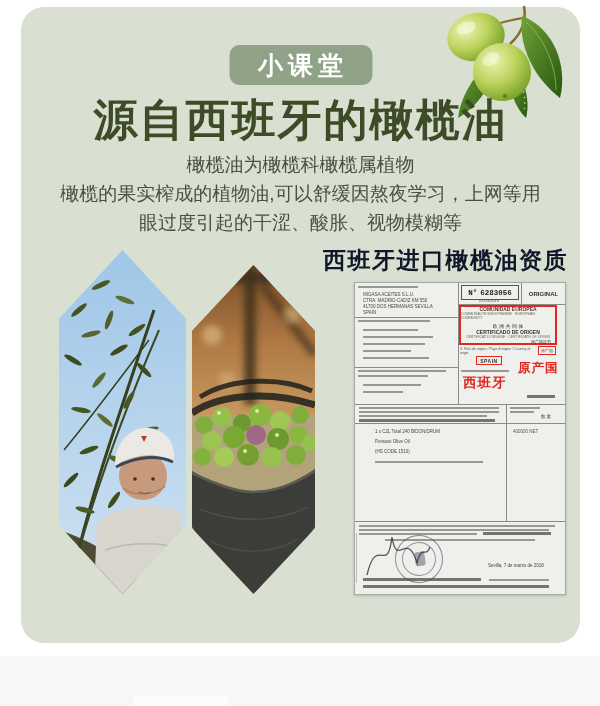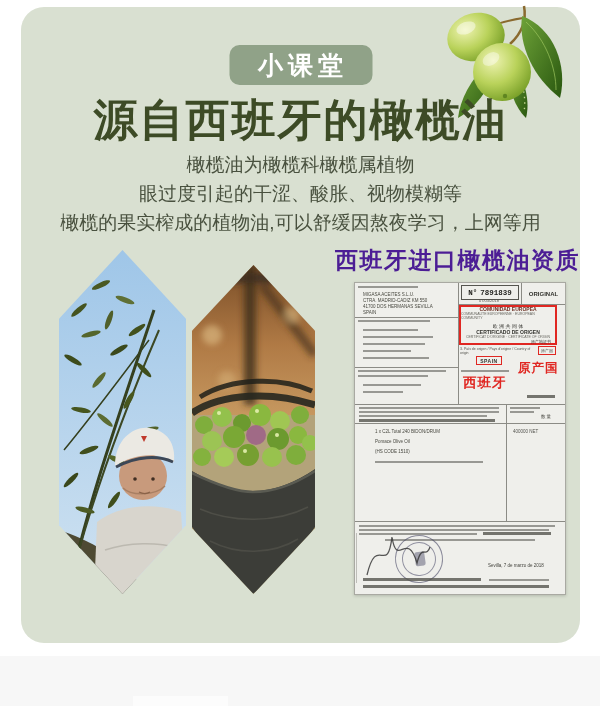--- a/index.html
+++ b/index.html
@@ -16,21 +16,21 @@
          font-family:"Liberation Serif","DejaVu Serif",serif;font-size:44px;font-weight:700;letter-spacing:2px;}
   
   .intro{position:absolute;top:143px;left:0;width:100%;text-align:center;color:#49513f;font-size:19px;line-height:29px;}
   .intro p{margin:0;text-align:center;}
   
   .hex{position:absolute;clip-path:polygon(50% 0,100% 20%,100% 80%,50% 100%,0 80%,0 20%);overflow:hidden;}
   .hex svg{display:block;}
   .hex-left{left:38px;top:243px;width:127px;height:344px;}
   .hex-right{left:171px;top:258px;width:123px;height:329px;}
   
-  .qual-title{position:absolute;left:314px;top:238px;margin:0;color:#4c1d95;font-size:23px;font-weight:700;letter-spacing:1.5px;}
+  .qual-title{position:absolute;left:302px;top:238px;margin:0;color:#0f172a;font-size:23px;font-weight:700;letter-spacing:1.5px;}
   .cert{position:absolute;left:333px;top:275px;width:210px;height:311px;background:#efefeb;
         border:1px solid #a9a9a2;box-shadow:0 1px 3px rgba(0,0,0,.18);font-family:"Liberation Sans",sans-serif;}
   .cert .ln{position:absolute;height:2px;background:#73736d;opacity:.7;}
   .cert .lnD{position:absolute;height:3px;background:#55554f;opacity:.8;}
   .cert .rule{position:absolute;background:#8b8b85;}
   .redbox{position:absolute;border:2px solid #e02722;box-sizing:border-box;}
   .redtxt{position:absolute;color:#e02722;font-weight:700;}
   .tiny{position:absolute;color:#47473f;}
   
   .footer{position:absolute;left:0;top:656px;width:600px;height:50px;background:#f7f7f7;}
@@ -71,22 +71,22 @@
     </svg>
 
     <div class="badge">
       <span>小课堂</span>
     </div>
 
     <h1 class="title">源自西班牙的橄榄油</h1>
 
     <div class="intro">
       <p>橄榄油为橄榄科橄榄属植物</p>
+      <p>橄榄的果实榨成的植物油,可以舒缓因熬夜学习，上网等用</p>
       <p>眼过度引起的干涩、酸胀、视物模糊等</p>
-      <p>橄榄的果实榨成的植物油,可以舒缓因熬夜学习，上网等用</p>
     </div>
 
     <div class="hex hex-left">
       <svg width="127" height="344" viewBox="0 0 127 344">
         <defs>
           <linearGradient id="sky" x1="0" y1="0" x2="0" y2="1">
             <stop offset="0" stop-color="#9fc6e8"></stop>
               <stop offset="1" stop-color="#cfe2f1"></stop>
           </linearGradient>
         </defs>
@@ -214,21 +214,21 @@
 
       <div class="ln" style="left:3px;top:87px;width:88px;"></div>
       <div class="ln" style="left:3px;top:92px;width:70px;"></div>
       <div class="ln" style="left:8px;top:101px;width:58px;"></div>
       <div class="ln" style="left:8px;top:108px;width:40px;"></div>
 
       <div style="position:absolute;left:106px;top:2px;width:56px;height:13px;border:1px solid #55554f;
                   display:flex;align-items:center;justify-content:center;gap:3px;
                   font-family:'Liberation Mono','DejaVu Sans Mono',monospace;font-size:7.5px;font-weight:700;color:#23231f;">
         <span>N°</span>
-        <span>7891839</span>
+        <span>6283056</span>
       </div>
       <div class="tiny" style="left:106px;top:15px;width:56px;text-align:center;font-size:4px;color:#55554f;">07/03/2018</div>
       <div style="position:absolute;left:167px;top:0;width:43px;height:21px;display:flex;align-items:center;
                   justify-content:center;font-size:6px;font-weight:700;color:#33332e;">ORIGINAL</div>
 
       <div class="redbox" style="left:104px;top:22px;width:98px;height:40px;">
         <div style="position:relative;width:100%;height:100%;display:flex;flex-direction:column;align-items:center;justify-content:center;">
           <div style="font-size:5px;font-weight:700;color:#6b2f23;line-height:6px;">COMUNIDAD EUROPEA</div>
           <div style="font-size:3.5px;color:#66665f;line-height:4.5px;">COMMUNAUTE EUROPEENNE · EUROPEAN COMMUNITY</div>
           <div style="width:46px;height:1.5px;background:#8a8a82;margin:1px 0;opacity:.8;"></div>

